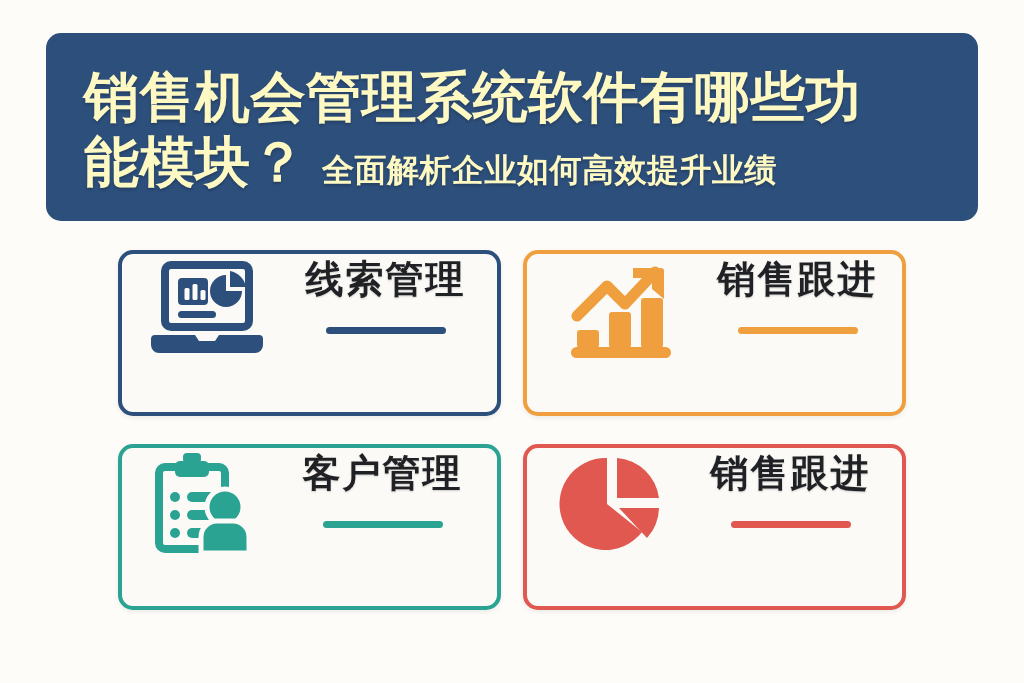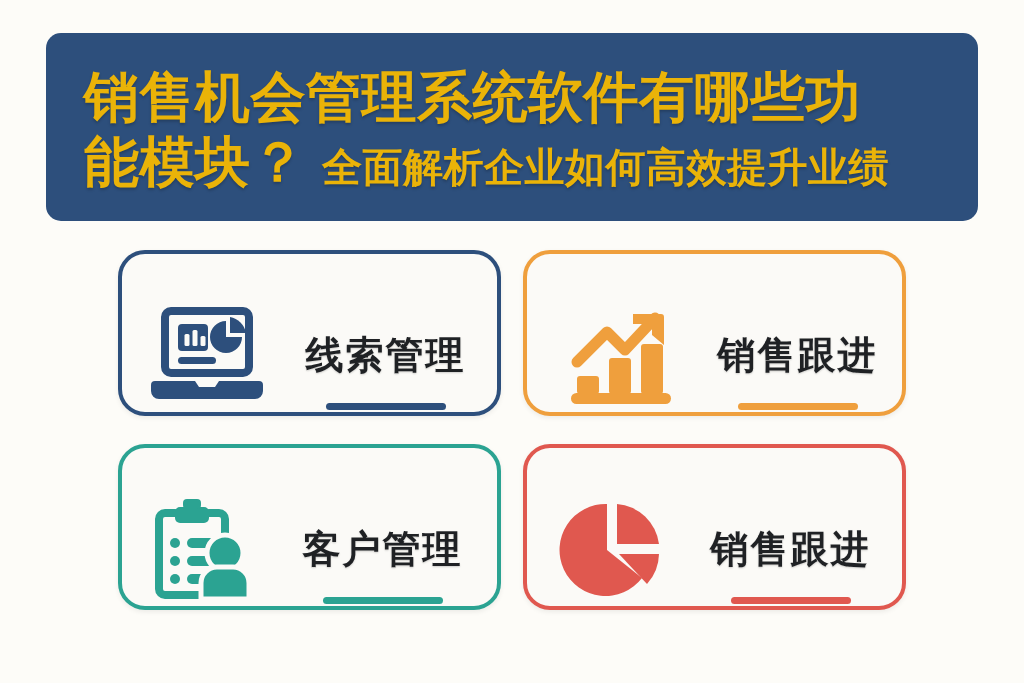--- a/index.html
+++ b/index.html
@@ -24,31 +24,31 @@
     height: 188px;
     background: #2d4f7c;
     border-radius: 15px;
     box-sizing: border-box;
     padding: 26px 34px 20px 38px;
     display: flex;
     flex-direction: column;
     justify-content: center;
   }
   .banner-text {
-    color: #eab308;
+    color: #fef9c3;
     line-height: 1.18;
     letter-spacing: 0.5px;
     text-shadow: 0 2px 3px rgba(0,0,0,0.22);
   }
   .title-main {
     font-size: 55px;
     font-weight: bold;
   }
   .title-sub {
-    font-size: 40px;
+    font-size: 32px;
     font-weight: bold;
     padding-left: 16px;
   }
 
   
   .grid {
     position: absolute;
     left: 118px;
     top: 250px;
     width: 788px;
@@ -56,23 +56,23 @@
     display: grid;
     grid-template-columns: 383px 383px;
     grid-template-rows: 166px 166px;
     column-gap: 22px;
     row-gap: 28px;
   }
   .card {
     box-sizing: border-box;
     background: #fbfaf7;
     border: 4px solid #2d4f7c;
-    border-radius: 27px;
-    display: flex;
-    align-items: flex-end;
+    border-radius: 15px;
+    display: flex;
+    align-items: flex-start;
     padding: 0 10px 0 26px;
     box-shadow: 0 2px 5px rgba(0,0,0,0.07);
     gap: 18px;
   }
   .card-icon {
     width: 118px;
     height: 112px;
     flex: 0 0 118px;
     display: flex;
     align-items: center;

